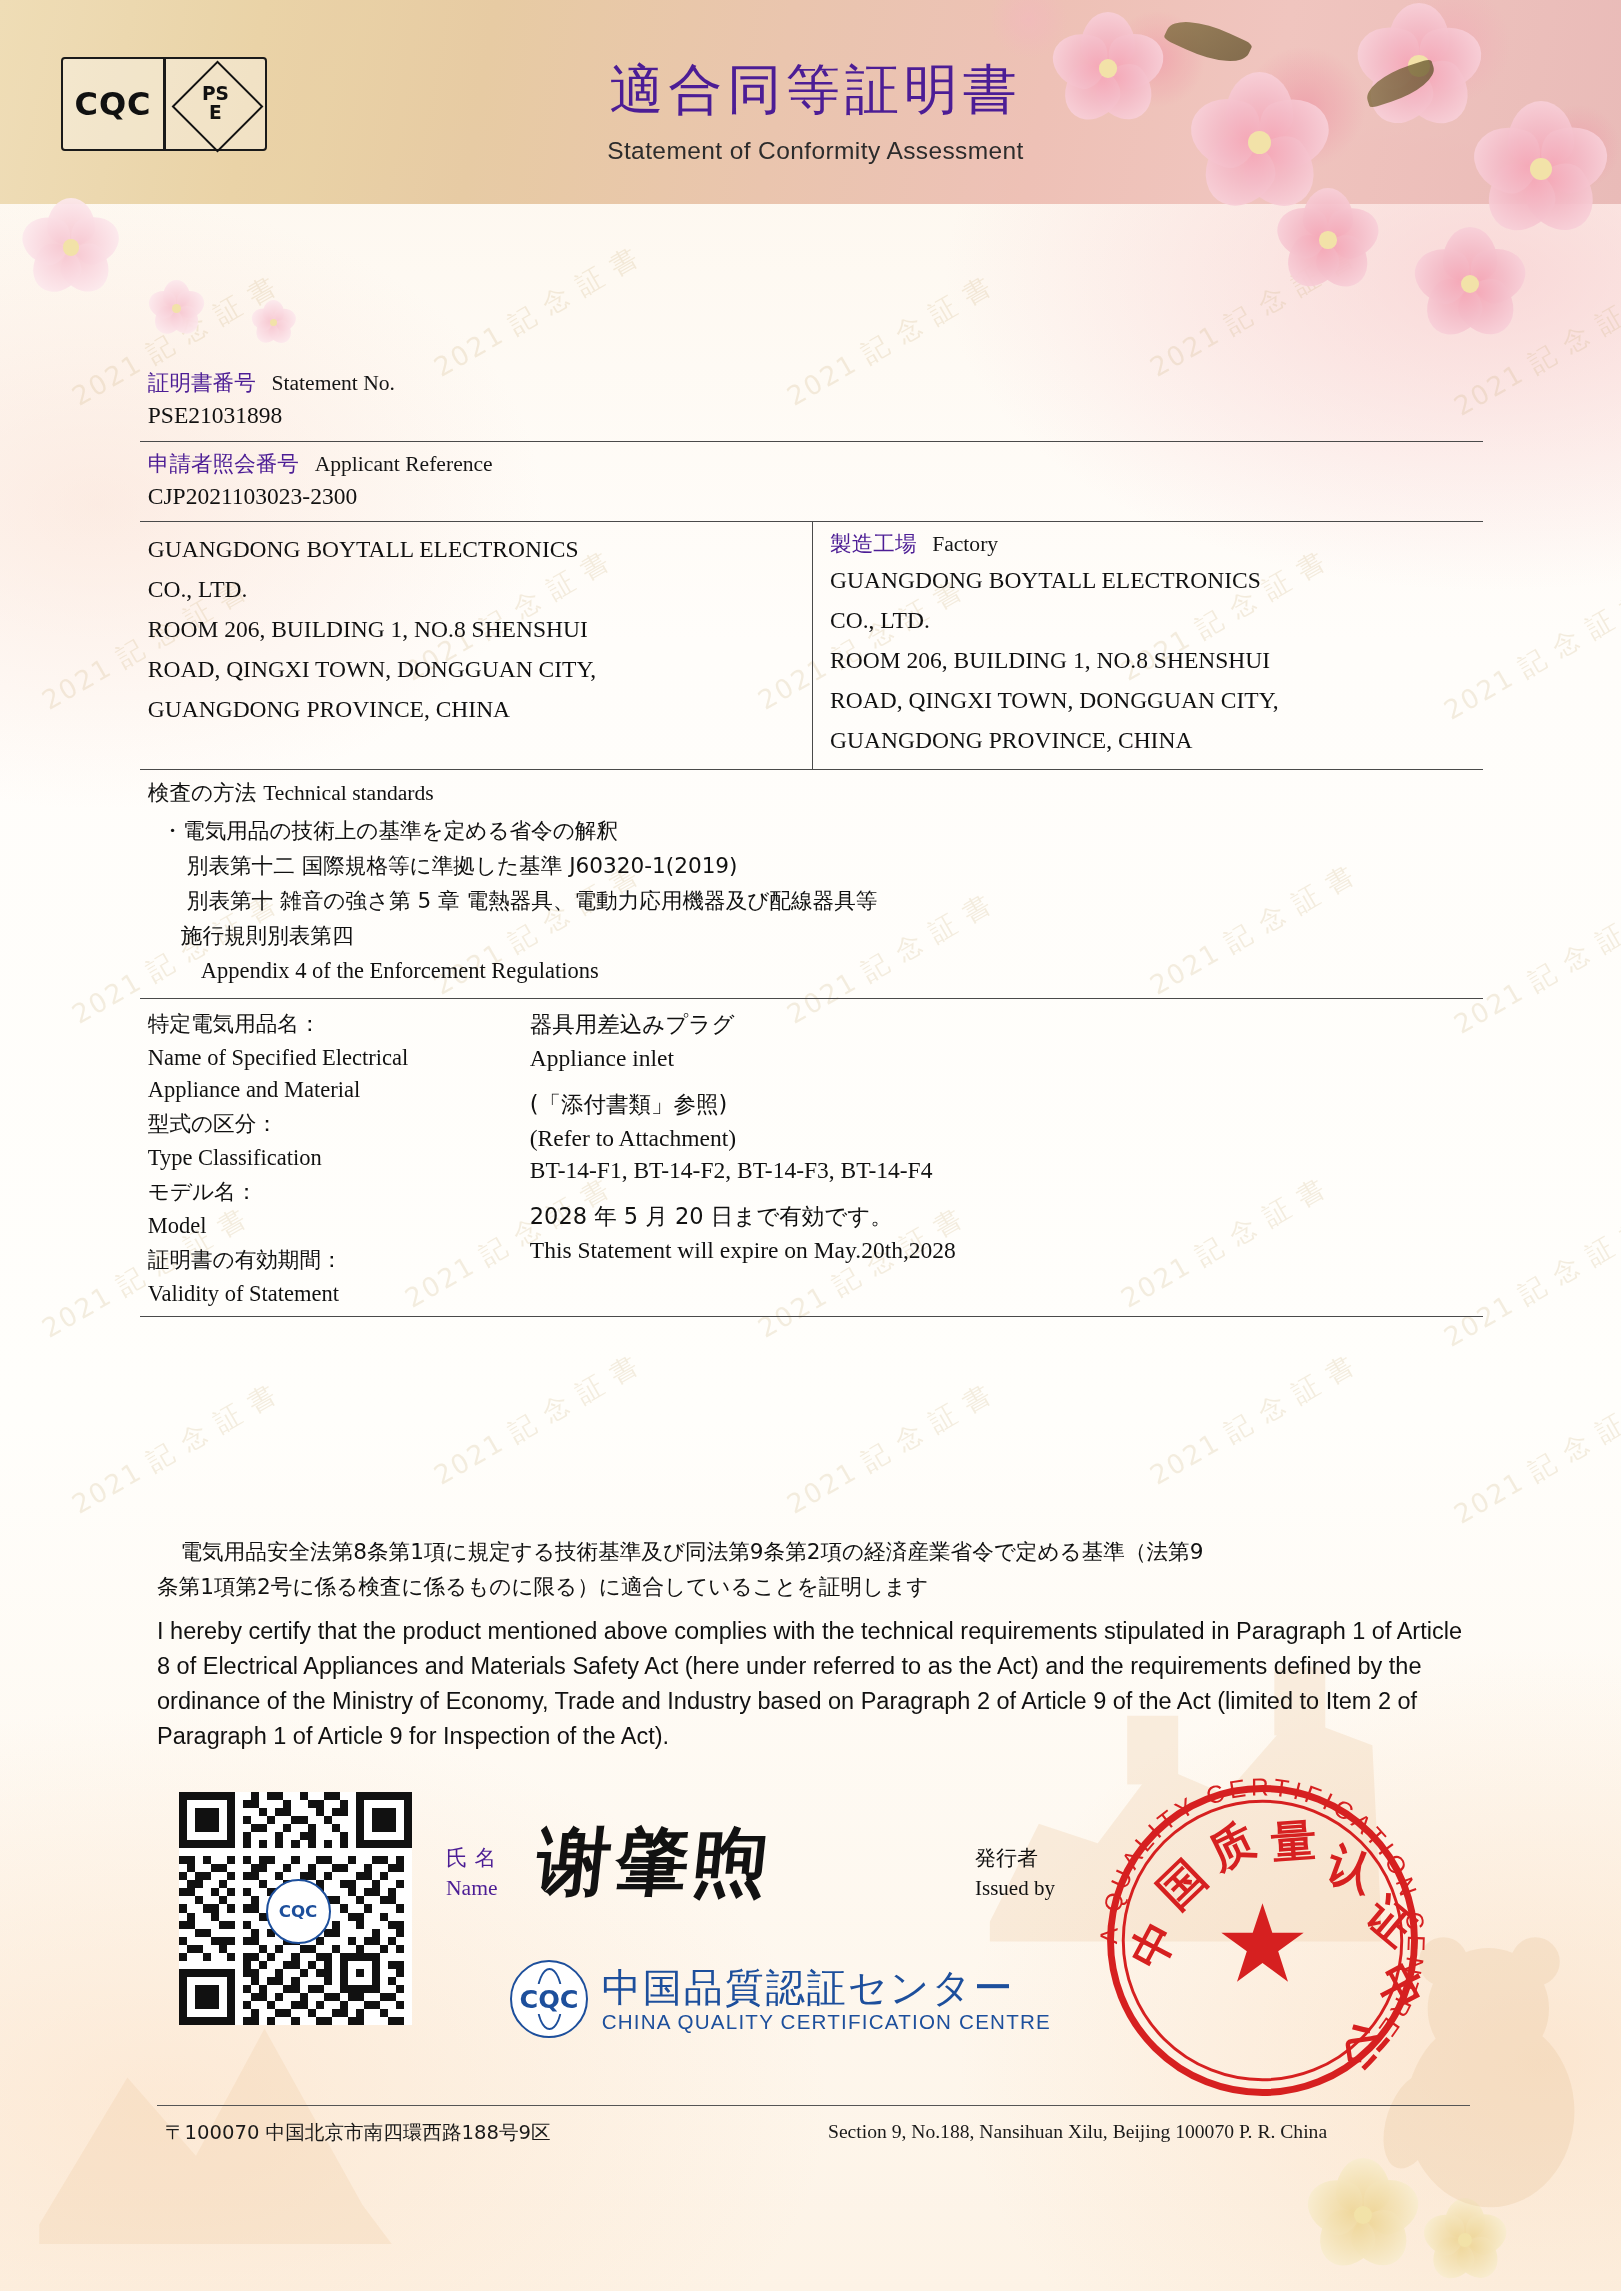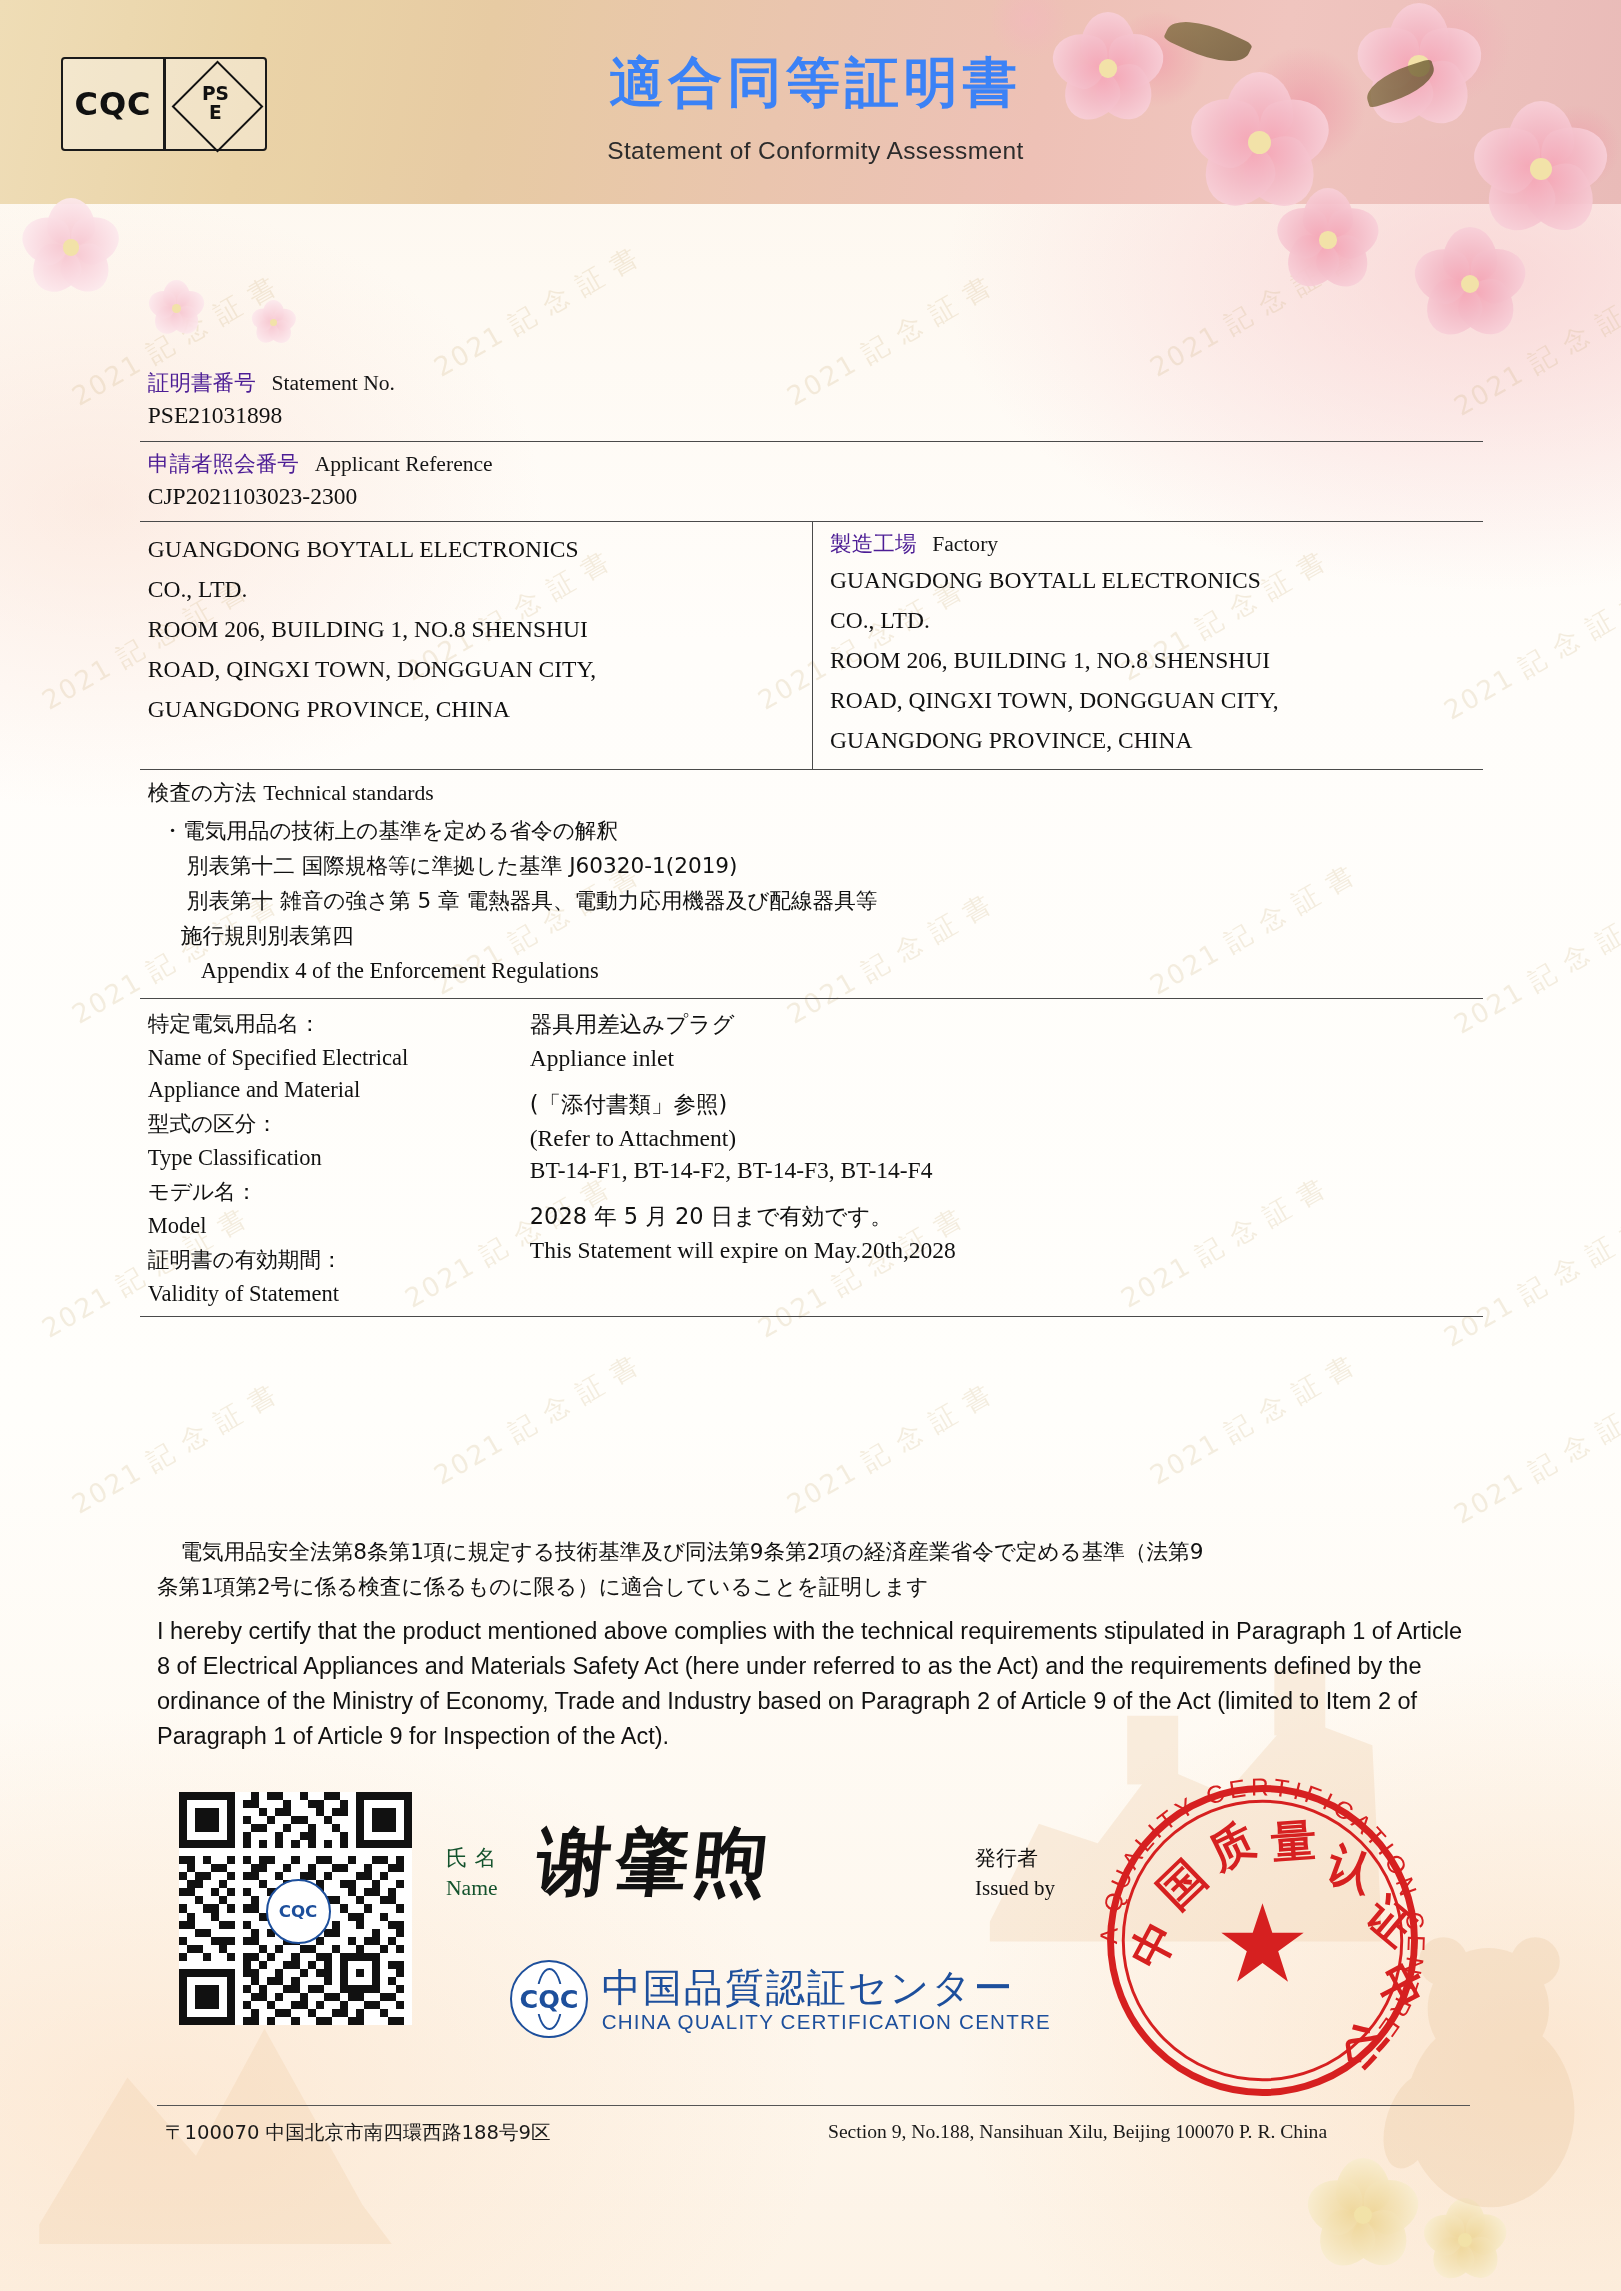--- a/index.html
+++ b/index.html
@@ -158,27 +158,27 @@
     align-items: center;
     justify-content: center;
     font-family: "DejaVu Sans", sans-serif;
     font-weight: bold;
     font-size: 18.6px;
     line-height: 18.6px;
     color: #111;
   }
   .title-jp {
     position: absolute;
-    left: 541px; top: 47px;
+    left: 541px; top: 54px;
     width: 549px;
     font-family: "DejaVu Sans", sans-serif;
     font-size: 54px;
-    font-weight: bold;
+    font-weight: normal;
     letter-spacing: 4.9px;
-    color: #3b82f6;
+    color: #4c1d95;
     text-align: center;
   }
   .title-en {
     position: absolute;
     left: 502px; top: 137px;
     width: 627px;
     text-align: center;
     font-family: "Liberation Sans", sans-serif;
     font-size: 24.5px;
     color: #2c2c2c;
@@ -349,21 +349,21 @@
     font-weight: bold;
     font-size: 16.7px;
     color: #1d4f9c;
   }
   .name-label {
     position: absolute;
     left: 446px;
     top: 1843px;
     font-family: "DejaVu Sans", sans-serif;
     font-size: 21.6px;
-    color: #14532d;
+    color: #4c1d95;
     line-height: 30px;
   }
   .name-label .en { font-family: "Liberation Serif", serif; }
   .signature {
     position: absolute;
     left: 537px;
     top: 1813px;
     font-family: "DejaVu Serif", serif;
     font-size: 74px;
     font-weight: bold;

